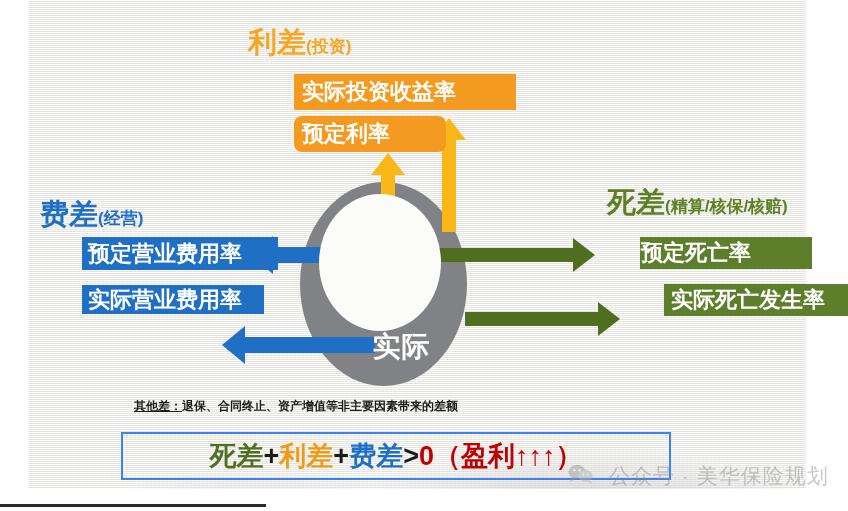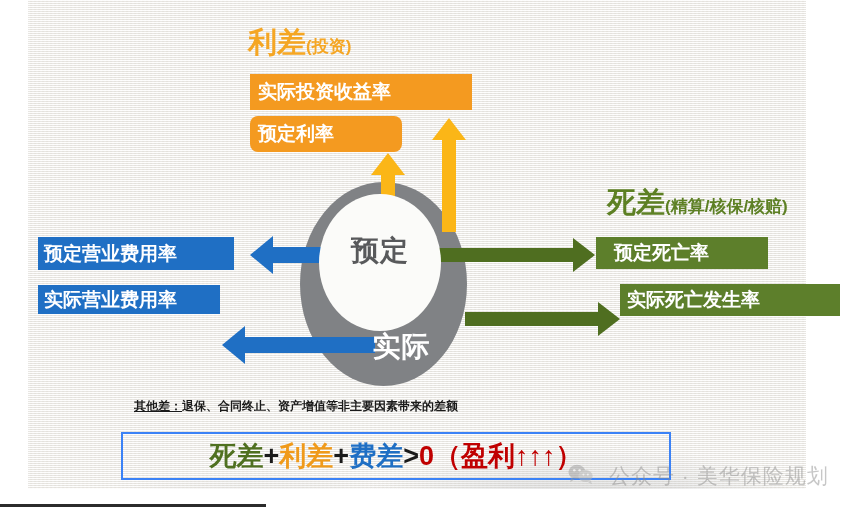--- a/index.html
+++ b/index.html
@@ -107,35 +107,36 @@
   #heading-fee { left: 40px;  top: 195px; color: #1f6fc4; }
   #heading-mor { left: 607px; top: 183px; color: #5d8024; }
 
   
   .bar {
     position: absolute;
     display: flex;
     align-items: center;
     color: #ffffff;
     font-weight: bold;
-    font-size: 19px;
+    font-size: 22px;
     white-space: nowrap;
     box-sizing: border-box;
+    margin-left: 44px;
   }
   .bar.orange { background: #f49a20; }
   .bar.blue   { background: #1f6fc4; }
   .bar.green  { background: #5d7f2b; }
 
   #bar-actual-return { left: 250px; top: 74px;  width: 222px; height: 36px; padding-left: 8px; }
   #bar-assumed-rate  { left: 250px; top: 116px; width: 152px; height: 36px; padding-left: 8px; border-radius: 8px; }
 
   #bar-assumed-expense { left: 38px; top: 237px; width: 196px; height: 33px; padding-left: 6px; }
   #bar-actual-expense  { left: 38px; top: 285px; width: 182px; height: 29px; padding-left: 6px; }
 
-  #bar-assumed-mortality { left: 596px; top: 237px; width: 172px; height: 32px; padding-left: 18px; }
+  #bar-assumed-mortality { left: 596px; top: 237px; width: 172px; height: 32px; padding-left: 1px; }
   #bar-actual-mortality  { left: 620px; top: 284px; width: 220px; height: 32px; padding-left: 7px; }
 
   
   .arrow { position: absolute; }
 
   
   .arrow-up-shaft {
     position: absolute;
     background: #fbb617;
   }
@@ -277,25 +278,27 @@
   <div class="arrow" id="arrow-right-top">
     <div class="arrow-right-shaft"></div>
     <div class="arrow-right-head"></div>
   </div>
   <div class="arrow" id="arrow-right-bottom">
     <div class="arrow-right-shaft"></div>
     <div class="arrow-right-head"></div>
   </div>
 
   <div class="donut-inner"></div>
-  <div class="donut-label-top">预定</div>
   <div class="donut-label-bottom">实际</div>
 
   <div class="heading" id="heading-lic">
     <span class="main">利差</span><span class="sub">(投资)</span>
+  </div>
+  <div class="heading" id="heading-fee">
+    <span class="main">费差</span><span class="sub">(经营)</span>
   </div>
   <div class="heading" id="heading-mor">
     <span class="main">死差</span><span class="sub">(精算/核保/核赔)</span>
   </div>
 
   <div class="bar orange" id="bar-actual-return">实际投资收益率</div>
   <div class="bar orange" id="bar-assumed-rate">预定利率</div>
 
   <div class="bar blue" id="bar-assumed-expense">预定营业费用率</div>
   <div class="bar blue" id="bar-actual-expense">实际营业费用率</div>

